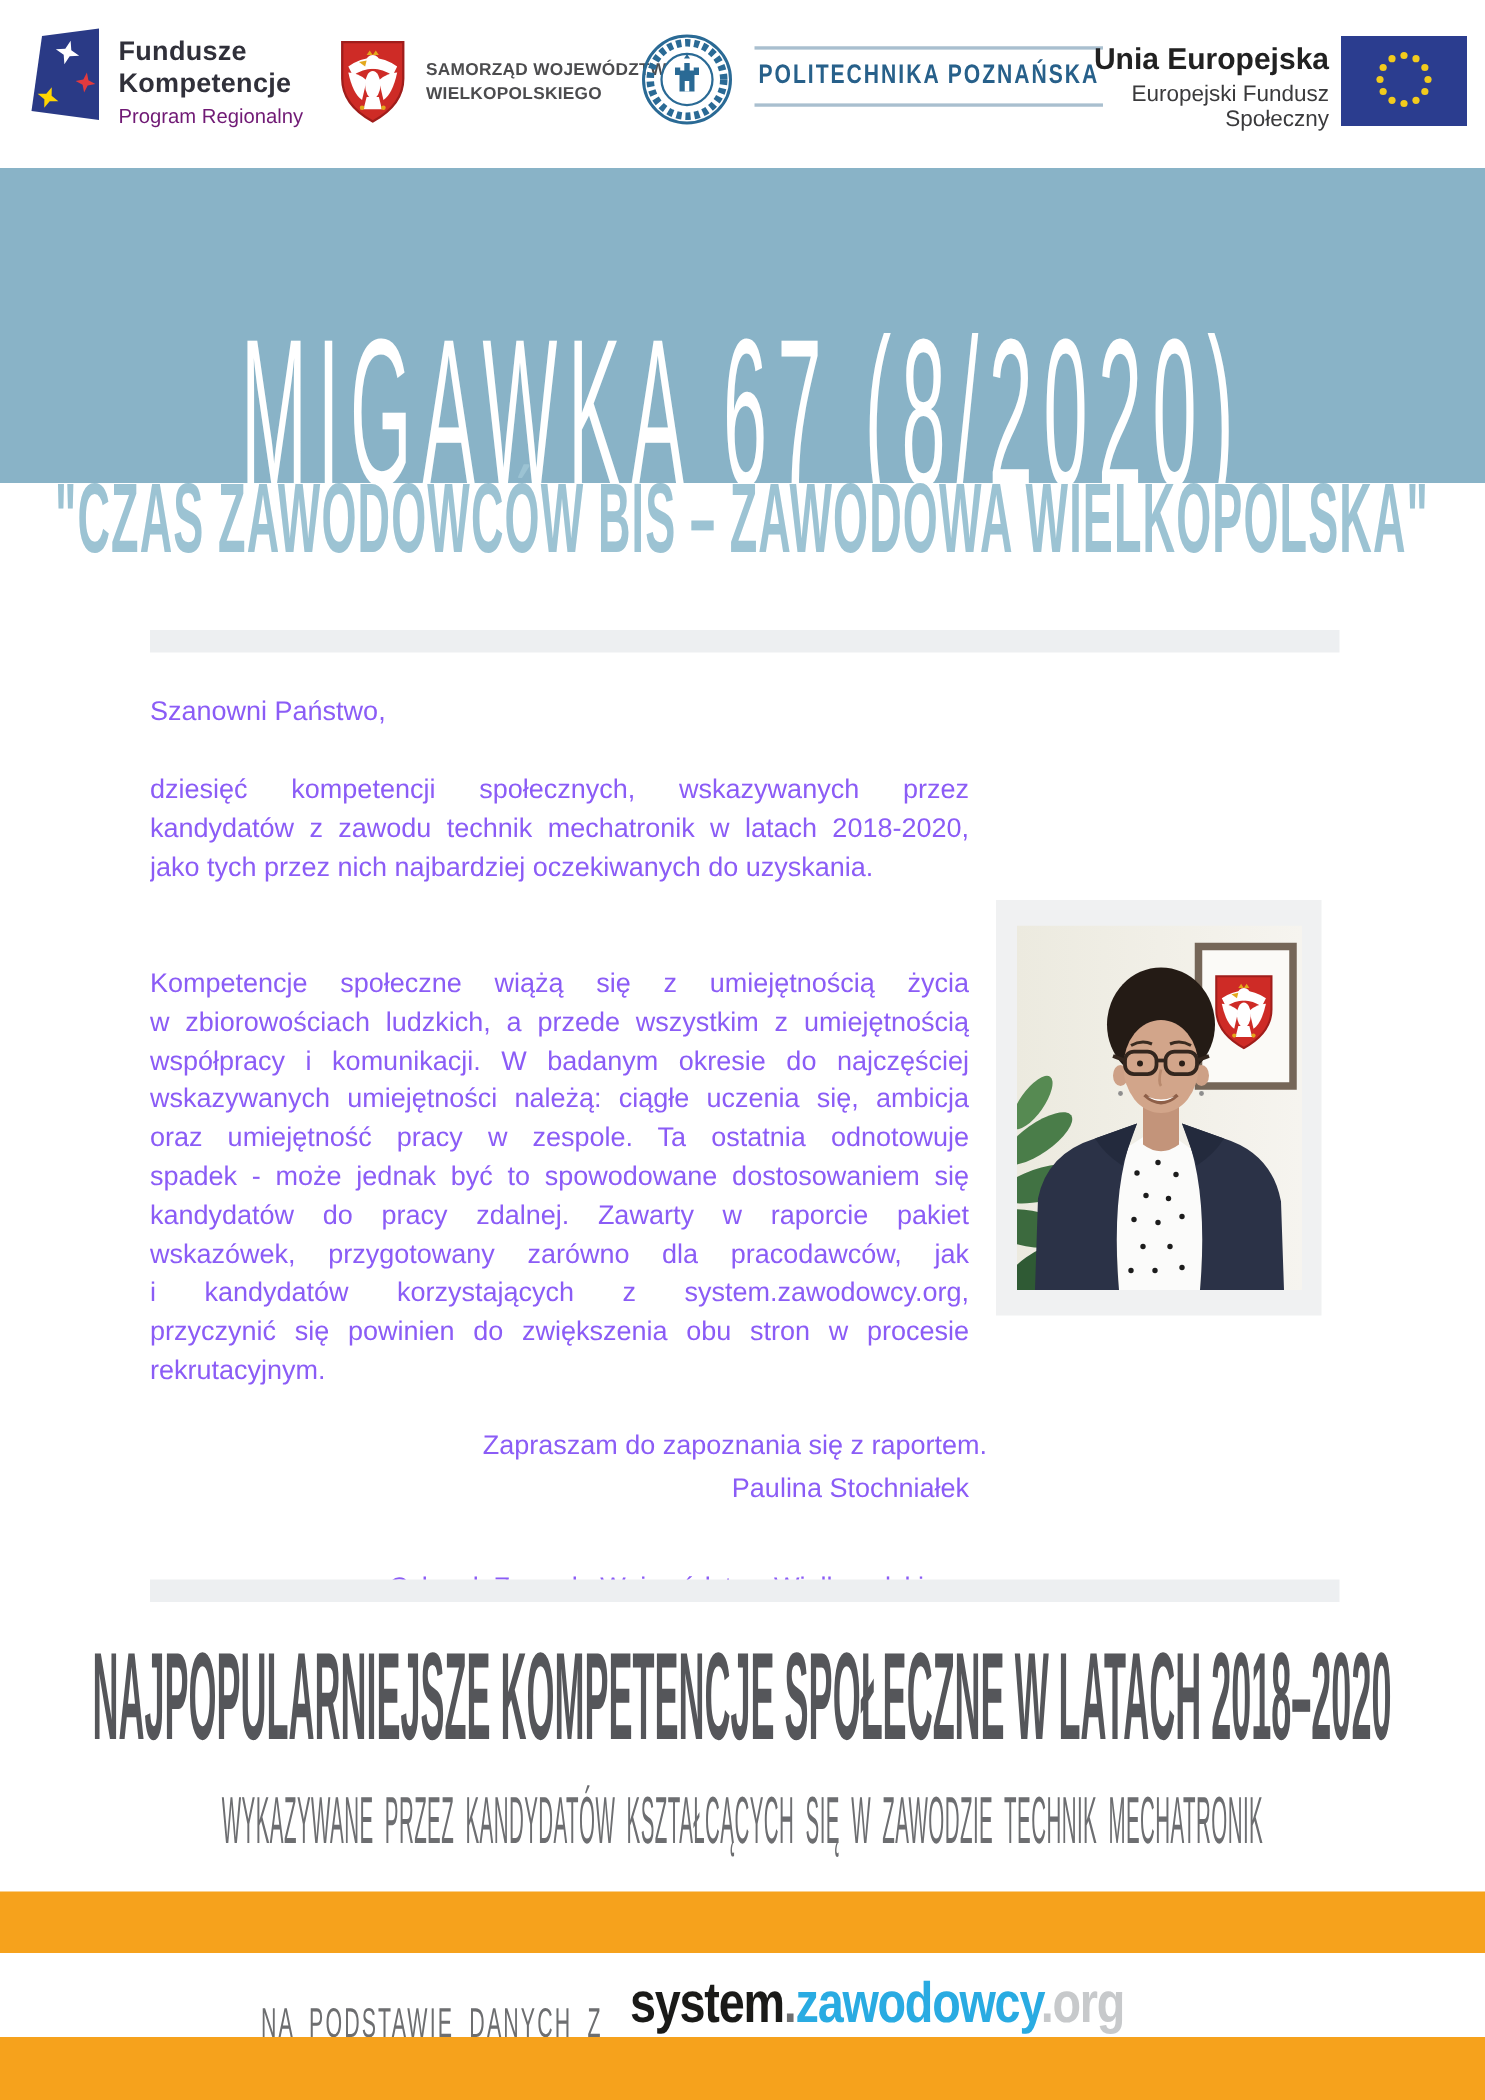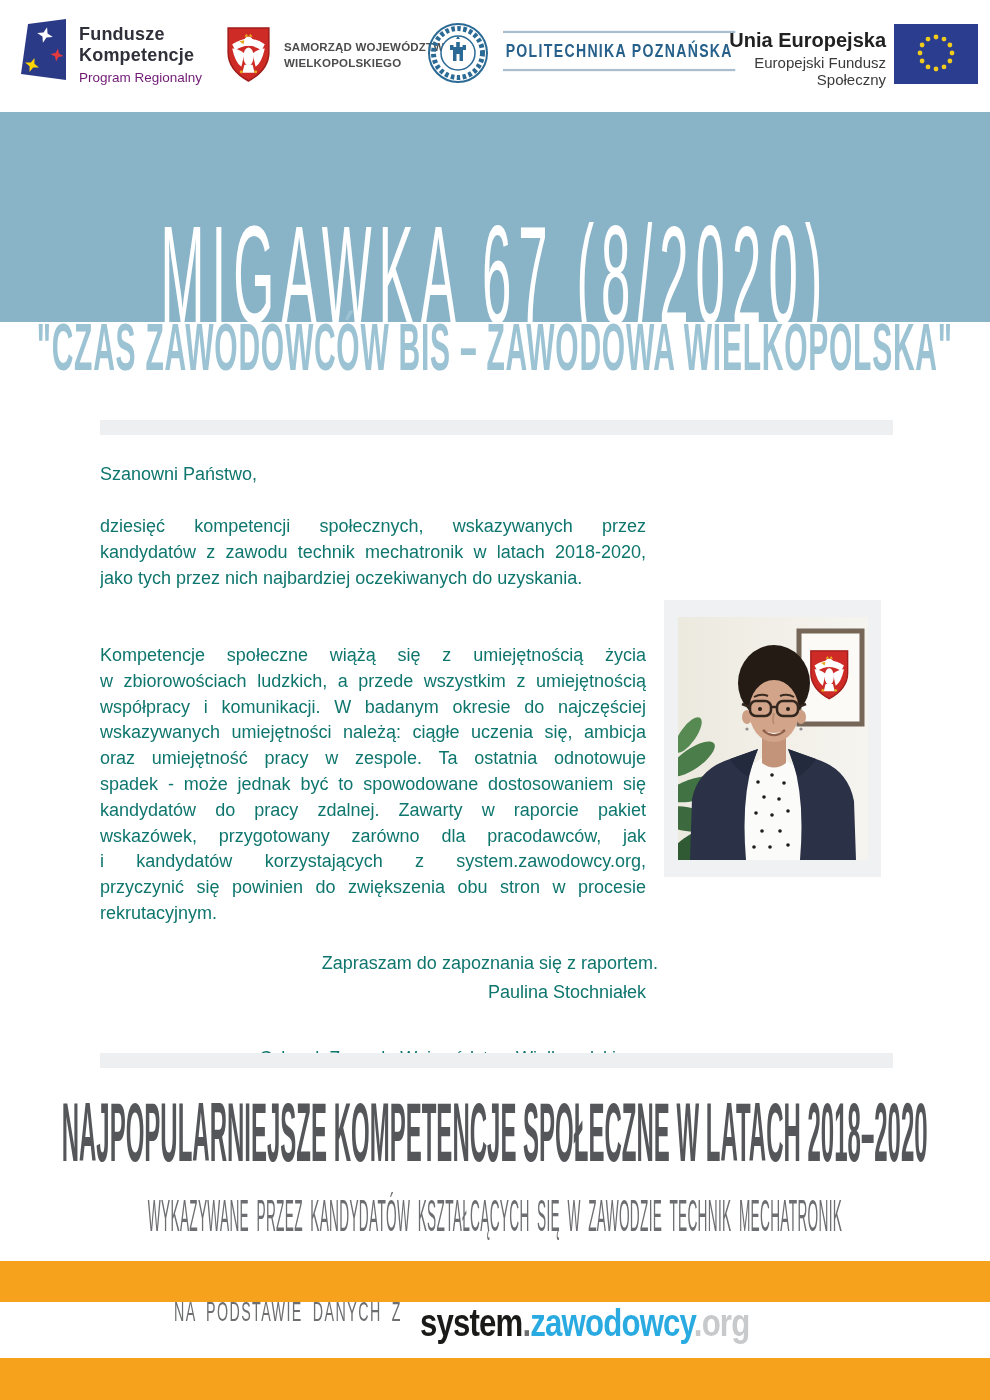--- a/index.html
+++ b/index.html
@@ -36,21 +36,21 @@
   .subtitle-line{top:347px;z-index:3;}
   .subtitle-line .stretch{font-size:40px;font-weight:bold;color:#9cc3d3;letter-spacing:1px;
                           transform:scale(.75,1.65);}
 
   
   .divider{position:absolute;left:100px;width:793px;height:15px;background:#edeff1;}
   .d1{top:420px;}
   .d2{top:1053px;}
 
   
-  .letter-text{color:#0f766e;font-size:18px;}
+  .letter-text{color:#8b5cf6;font-size:18px;}
   .greeting{position:absolute;left:100px;top:464px;margin:0;}
   .para{position:absolute;left:100px;width:546px;margin:0;}
   .p1{top:514px;}
   .p2{top:643px;}
   .line{height:25.8px;line-height:25.8px;text-align:justify;text-align-last:justify;overflow:hidden;}
   .line-last{text-align-last:left;}
   .closing{position:absolute;left:100px;width:546px;top:941px;margin:12px;text-align:right;}
   .sig-name{position:absolute;left:100px;width:546px;top:982px;margin:0;text-align:right;}
   .sig-title{position:absolute;left:100px;width:546px;top:1048px;margin:0;text-align:right;}
 
@@ -64,21 +64,21 @@
                           transform:scale(.60,2.07);}
   .heading2-line{top:1216px;}
   .heading2-line .stretch{font-size:24px;font-weight:400;color:#6d6e71;letter-spacing:.5px;
                           word-spacing:6px;transform:scale(.57,1.85);}
 
   
   .orange{position:absolute;left:0;width:990px;background:#f6a21c;}
   .o1{top:1261px;height:41px;}
   .o2{top:1358px;height:42px;}
   .footerband{position:absolute;left:0;top:1302px;width:990px;height:56px;background:#fff;
-              display:flex;align-items:flex-start;justify-content:center;gap:12px;}
+              display:flex;align-items:flex-end;justify-content:center;gap:12px;}
   .fprefix{font-size:15px;color:#6d6e70;letter-spacing:1.5px;word-spacing:5px;
            transform:scale(.95,1.85);}
   .flogo{font-size:38px;font-weight:bold;letter-spacing:-1px;white-space:nowrap;
          transform:scale(.82,1);transform-origin:left center;}
   .lsys{color:#1a1a18;}
   .ldot1{color:#6d6e70;}
   .lzaw{color:#29abe2;}
   .ldot2{color:#c7c9cb;}
   .lorg{color:#c7c9cb;}
 </style>

